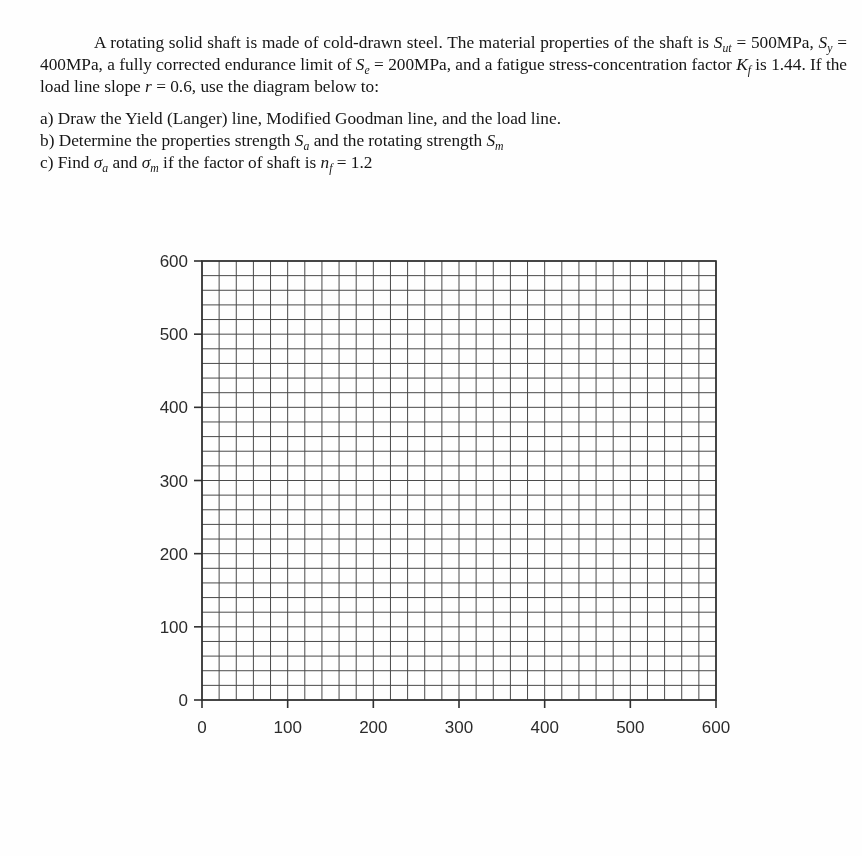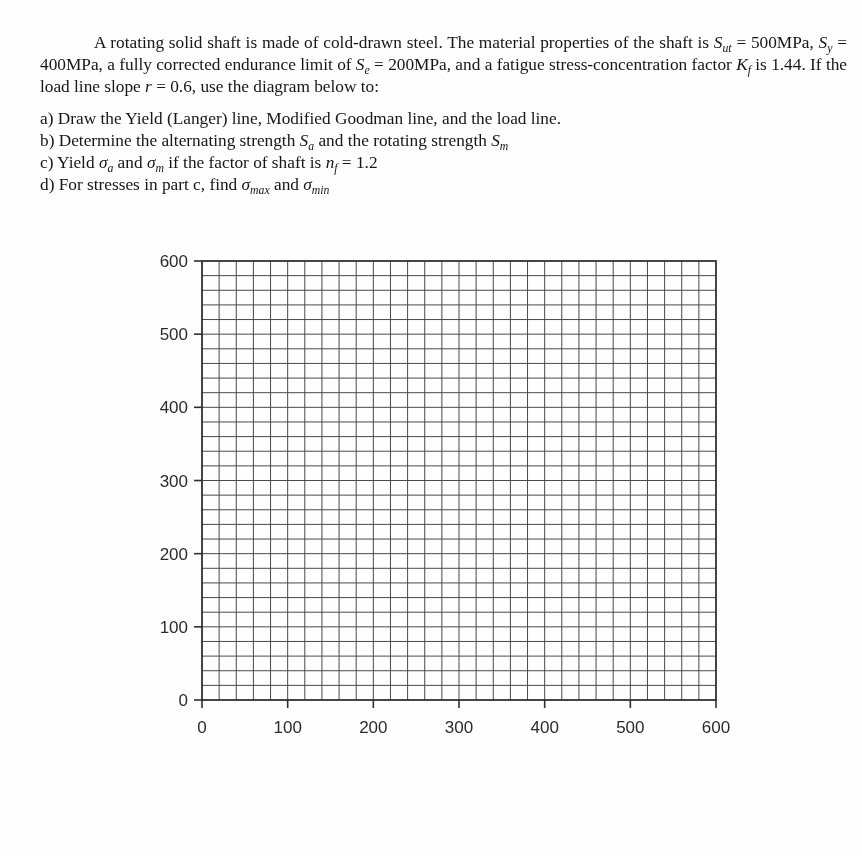--- a/index.html
+++ b/index.html
@@ -39,23 +39,22 @@
 </style>
 </head>
 <body>
 
 <div class="page">
 
   <div class="para"><span>A rotating solid shaft is made of cold-drawn steel. The material properties of the shaft is </span><span class="var">S</span><sub class="var">ut</sub><span> = 500MPa, </span><span class="var">S</span><sub class="var">y</sub><span> = 400MPa, a fully corrected endurance limit of </span><span class="var">S</span><sub class="var">e</sub><span> = 200MPa, and a fatigue stress-concentration factor </span><span class="var">K</span><sub class="var">f</sub><span> is 1.44. If the load line slope </span><span class="var">r</span><span> = 0.6, use the diagram below to:</span></div>
 
   <div class="items">
     <div class="item"><span>a) Draw the Yield (Langer) line, Modified Goodman line, and the load line.</span></div>
-    <div class="item"><span>b) Determine the alternating strength </span><span class="var">S</span><sub class="var">a</sub><span> and the rotating strength </span><span class="var">S</span><sub class="var">m</sub></div>
-    <div class="item"><span>c) Yield </span><span class="var">σ</span><sub class="var">a</sub><span> and </span><span class="var">σ</span><sub class="var">m</sub><span> if the factor of shaft is </span><span class="var">n</span><sub class="var">f</sub><span> = 1.2</span></div>
-    <div class="item"><span>d) For stresses in part c, find </span><span class="var">σ</span><sub class="var">max</sub><span> and </span><span class="var">σ</span><sub class="var">min</sub></div>
+    <div class="item"><span>b) Determine the properties strength </span><span class="var">S</span><sub class="var">a</sub><span> and the rotating strength </span><span class="var">S</span><sub class="var">m</sub></div>
+    <div class="item"><span>c) Find </span><span class="var">σ</span><sub class="var">a</sub><span> and </span><span class="var">σ</span><sub class="var">m</sub><span> if the factor of shaft is </span><span class="var">n</span><sub class="var">f</sub><span> = 1.2</span></div>
   </div>
 
   <svg class="chart" id="chart-svg" width="600" height="512" viewBox="0 0 600 512">
       <g stroke="#4a4a4a" stroke-width="1">
         <line x1="62" y1="21" x2="62" y2="460"></line>
         <line x1="79.13333333333333" y1="21" x2="79.13333333333333" y2="460"></line>
         <line x1="96.26666666666667" y1="21" x2="96.26666666666667" y2="460"></line>
         <line x1="113.4" y1="21" x2="113.4" y2="460"></line>
         <line x1="130.53333333333333" y1="21" x2="130.53333333333333" y2="460"></line>
         <line x1="147.66666666666666" y1="21" x2="147.66666666666666" y2="460"></line>

